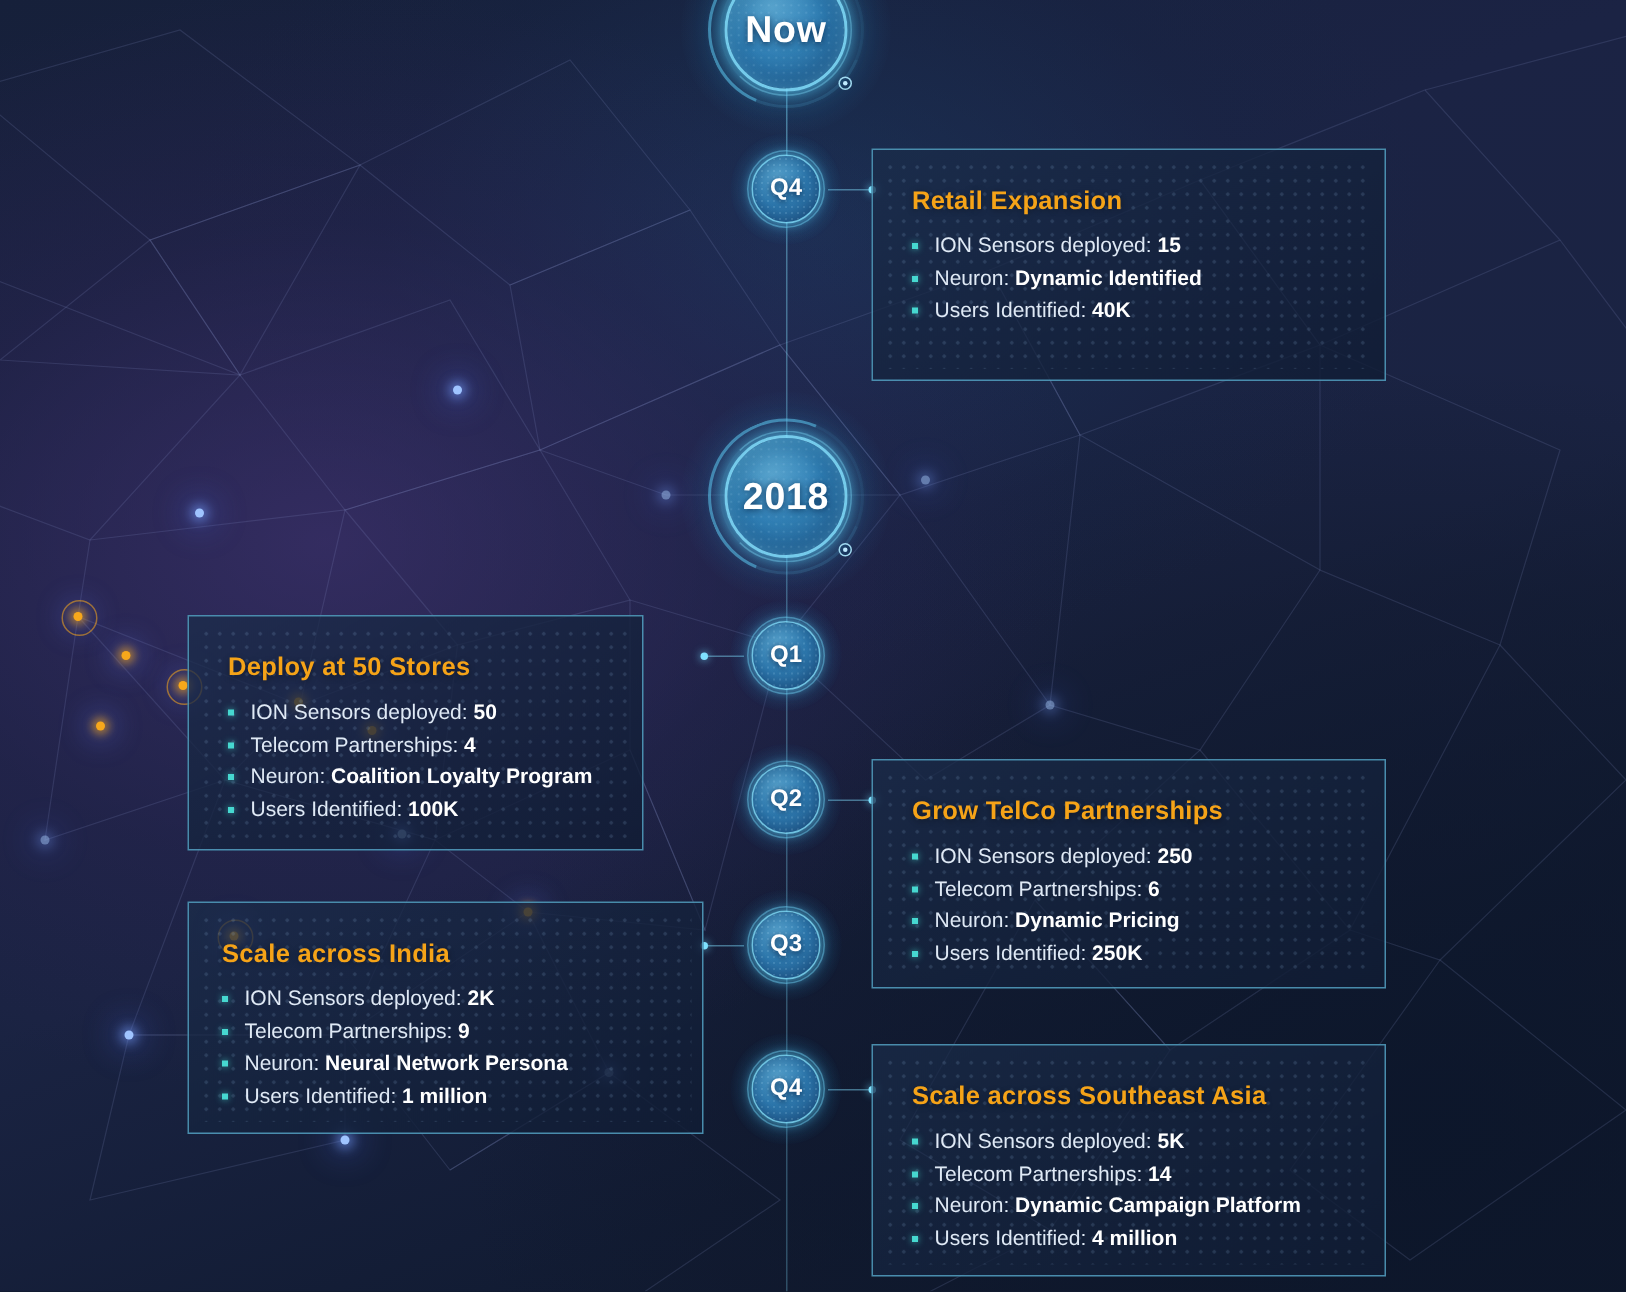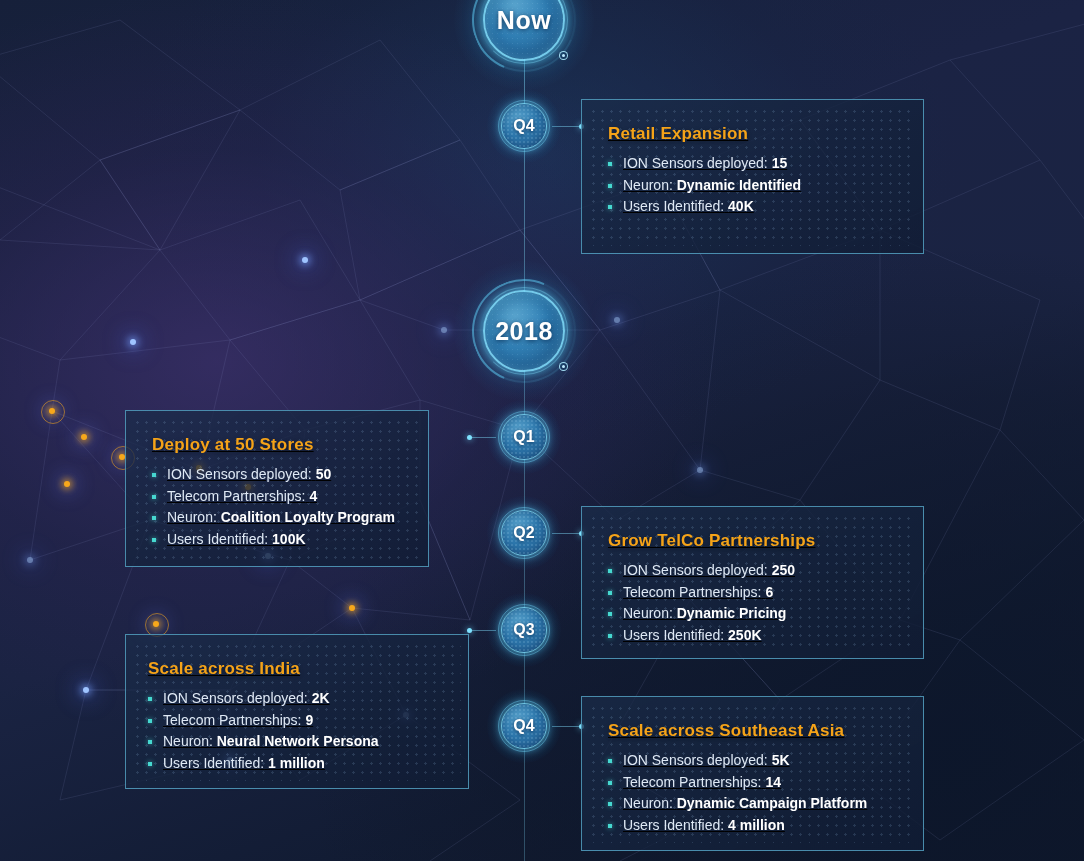--- a/index.html
+++ b/index.html
@@ -206,21 +206,21 @@
       linear-gradient(150deg, rgba(26,44,74,0.72) 0%, rgba(20,34,60,0.80) 55%, rgba(16,28,52,0.82) 100%);
     padding: 24px 26px 20px 26px;
   }
   .card .dots {
     position: absolute;
     left: 7px; top: 7px; right: 7px; bottom: 7px;
     background-image: radial-gradient(rgba(150,190,230,0.17) 1px, transparent 1.1px);
     background-size: 9px 9px;
     pointer-events: none;
   }
-  .card .inner { position: relative; text-decoration: underline; }
+  .card .inner { position: relative; }
 
   .card-title {
     color: #f5a318;
     font-size: 17px;
     font-weight: bold;
     letter-spacing: .2px;
     margin-bottom: 9px;
     text-shadow: 0 1px 4px rgba(0,0,0,0.35);
   }
   .card ul { list-style: none; }
@@ -348,21 +348,21 @@
       <div class="inner">
         <div class="card-title">Grow TelCo Partnerships</div>
         <ul>
           <li><span class="bullet"></span><span>ION Sensors deployed:</span> <b>250</b></li>
           <li><span class="bullet"></span><span>Telecom Partnerships:</span> <b>6</b></li>
           <li><span class="bullet"></span><span>Neuron:</span> <b>Dynamic Pricing</b></li>
           <li><span class="bullet"></span><span>Users Identified:</span> <b>250K</b></li>
         </ul>
       </div>
     </div>
-    <div class="card" style="left: 125px; top: 634px; width: 344px; height: 155px; padding-left: 22px;">
+    <div class="card" style="left: 125px; top: 601px; width: 344px; height: 155px; padding-left: 22px;">
       <div class="dots"></div>
       <div class="inner">
         <div class="card-title">Scale across India</div>
         <ul>
           <li><span class="bullet"></span><span>ION Sensors deployed:</span> <b>2K</b></li>
           <li><span class="bullet"></span><span>Telecom Partnerships:</span> <b>9</b></li>
           <li><span class="bullet"></span><span>Neuron:</span> <b>Neural Network Persona</b></li>
           <li><span class="bullet"></span><span>Users Identified:</span> <b>1 million</b></li>
         </ul>
       </div>

